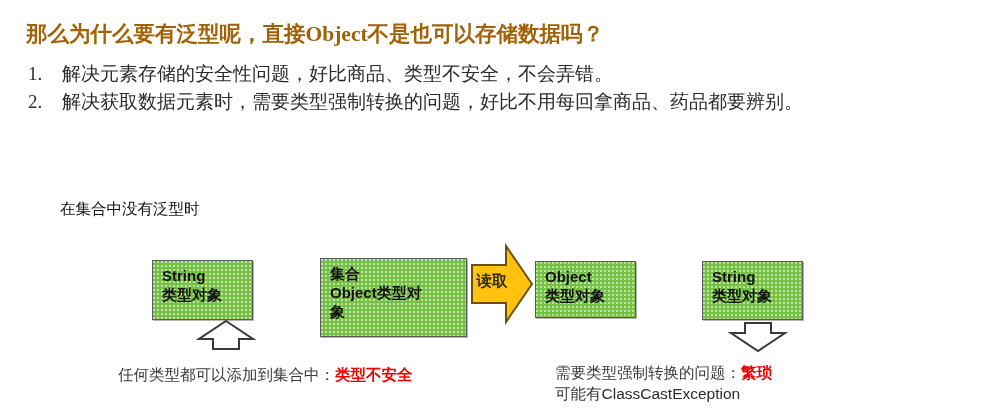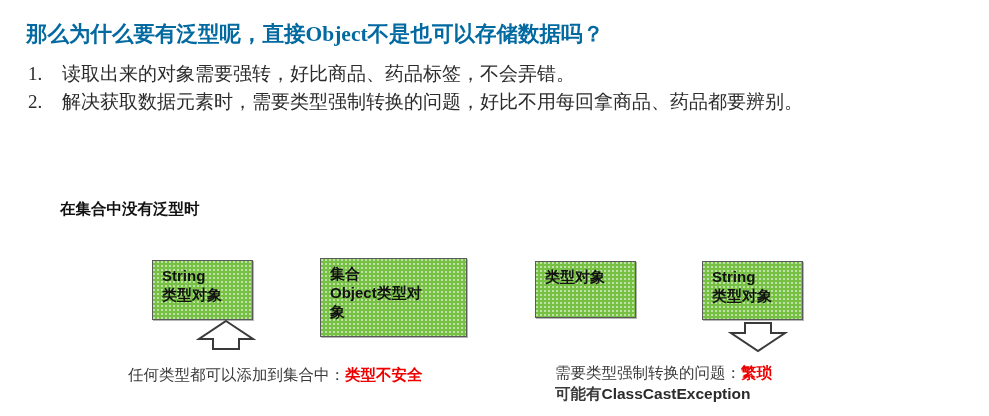--- a/index.html
+++ b/index.html
@@ -20,21 +20,21 @@
   #slide-title {
     position: absolute;
     left: 26px;
     top: 20px;
     width: 930px;
     font-family: "Liberation Serif", "DejaVu Serif", serif;
     font-weight: bold;
     font-size: 21.5px;
     line-height: 28px;
     letter-spacing: 0px;
-    color: #0369a1;
+    color: #a16207;
     white-space: nowrap;
   }
 
   
   #reason-list {
     position: absolute;
     left: 26px;
     top: 60px;
     width: 930px;
     list-style: none;
@@ -67,21 +67,21 @@
     left: 0;
     top: 185px;
     width: 989px;
     height: 231px;
   }
   #diagram-title {
     position: absolute;
     left: 60px;
     top: 14px;
     font-family: "Liberation Serif", "DejaVu Serif", serif;
-    font-weight: bold;
+    font-weight: normal;
     font-size: 15.5px;
     color: #111111;
     white-space: nowrap;
   }
 
   
   .gbox {
     position: absolute;
     box-sizing: border-box;
     background: #76c043;
@@ -144,21 +144,21 @@
   }
 </style>
 </head>
 <body>
 
 <div id="slide-title">那么为什么要有泛型呢，直接Object不是也可以存储数据吗？</div>
 
 <ul id="reason-list">
   <li>
     <span class="marker">1.</span>
-    <span class="txt">读取出来的对象需要强转，好比商品、药品标签，不会弄错。</span>
+    <span class="txt">解决元素存储的安全性问题，好比商品、类型不安全，不会弄错。</span>
   </li>
   <li>
     <span class="marker">2.</span>
     <span class="txt">解决获取数据元素时，需要类型强制转换的问题，好比不用每回拿商品、药品都要辨别。</span>
   </li>
 </ul>
 
 <div id="diagram">
 
   <div id="diagram-title">在集合中没有泛型时</div>
@@ -168,22 +168,29 @@
     <span class="l2">类型对象</span>
   </div>
 
 
   <div class="gbox" style="left:320px; top:73px; width:147px; height:79px;">
     <span class="l1">集合</span>
     <span class="l2">Object类型对</span>
     <span class="l3">象</span>
   </div>
 
+  <div class="yarrow" style="left:470px; top:58px;">
+    <svg viewBox="0 0 64 82" preserveAspectRatio="none" aria-hidden="true">
+      <polygon points="2,22 36,22 36,3 62,41 36,79 36,60 2,60" fill="#ffc20e" stroke="#6b5100" stroke-width="2" stroke-linejoin="miter"></polygon>
+    </svg>
+    <span class="alabel">读取</span>
+  </div>
 
   <div class="gbox" style="left:535px; top:76px; width:101px; height:57px;">
+    <span class="l1">Object</span>
     <span class="l2">类型对象</span>
   </div>
 
 
   <div class="gbox" style="left:702px; top:76px; width:101px; height:59px;">
     <span class="l1">String</span>
     <span class="l2">类型对象</span>
   </div>
 
   <div class="warrow" style="left:196px; top:134px;">
@@ -191,25 +198,25 @@
       <polygon points="30,2 57,20 43,20 43,30 17,30 17,20 3,20" fill="#ffffff" stroke="#3a3a3a" stroke-width="2" stroke-linejoin="miter"></polygon>
     </svg>
   </div>
 
   <div class="warrow" style="left:728px; top:136px;">
     <svg width="60" height="32" viewBox="0 0 60 32" aria-hidden="true">
       <polygon points="17,2 43,2 43,12 57,12 30,30 3,12 17,12" fill="#ffffff" stroke="#3a3a3a" stroke-width="2" stroke-linejoin="miter"></polygon>
     </svg>
   </div>
 
-  <div class="caption" style="left:128px; top:180px;">
+  <div class="caption" style="left:118px; top:180px;">
     <span>任何类型都可以添加到集合中：</span><span class="hl">类型不安全</span>
   </div>
 
   <div class="caption" style="left:555px; top:178px;">
     <span>需要类型强制转换的问题：</span><span class="hl">繁琐</span>
   </div>
 
-  <div class="caption" style="left:555px; top:199px;font-weight:bold;">
+  <div class="caption" style="left:555px; top:199px;">
     <span>可能有</span><span class="mono-ish">ClassCastException</span>
   </div>
 
 </div>
 
 </body></html>

